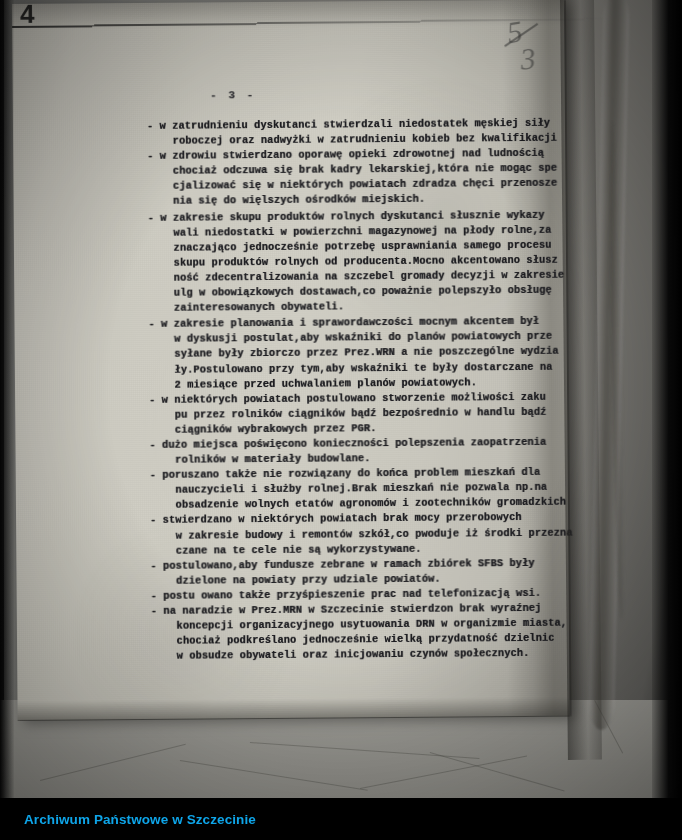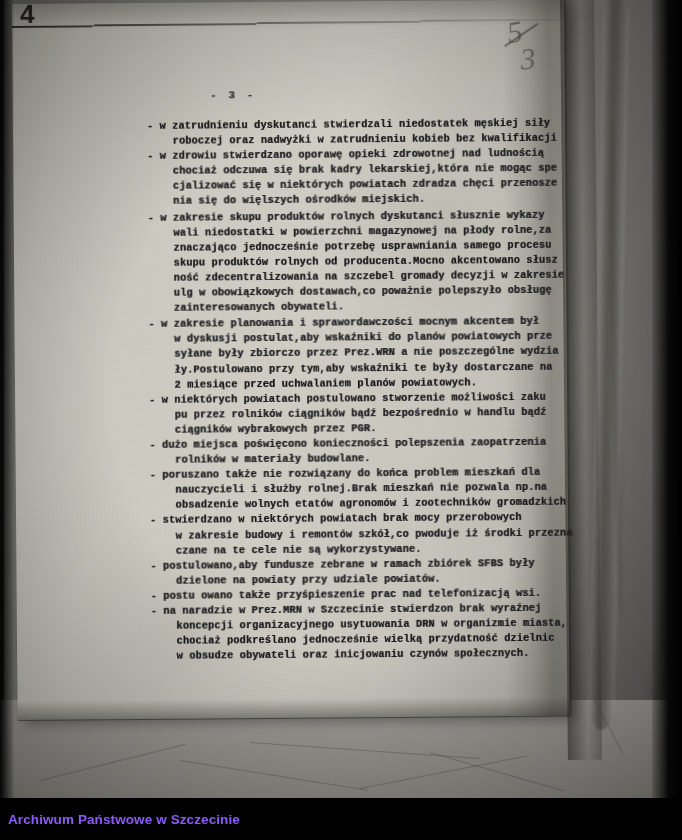--- a/index.html
+++ b/index.html
@@ -329,22 +329,22 @@
     width: 682px;
     height: 42px;
     background: #000;
     display: flex;
     align-items: center;
   }
   .watermark-text {
     font-family: "Liberation Sans", sans-serif;
     font-size: 13.5px;
     font-weight: 700;
-    color: #8b5cf6;
-    padding-left: 8px;
+    color: #0ea5e9;
+    padding-left: 24px;
     letter-spacing: .1px;
   }
 </style>
 </head>
 <body>
 
 <div id="scan">
 
   <div class="bed"></div>
   <div class="backing"></div>

